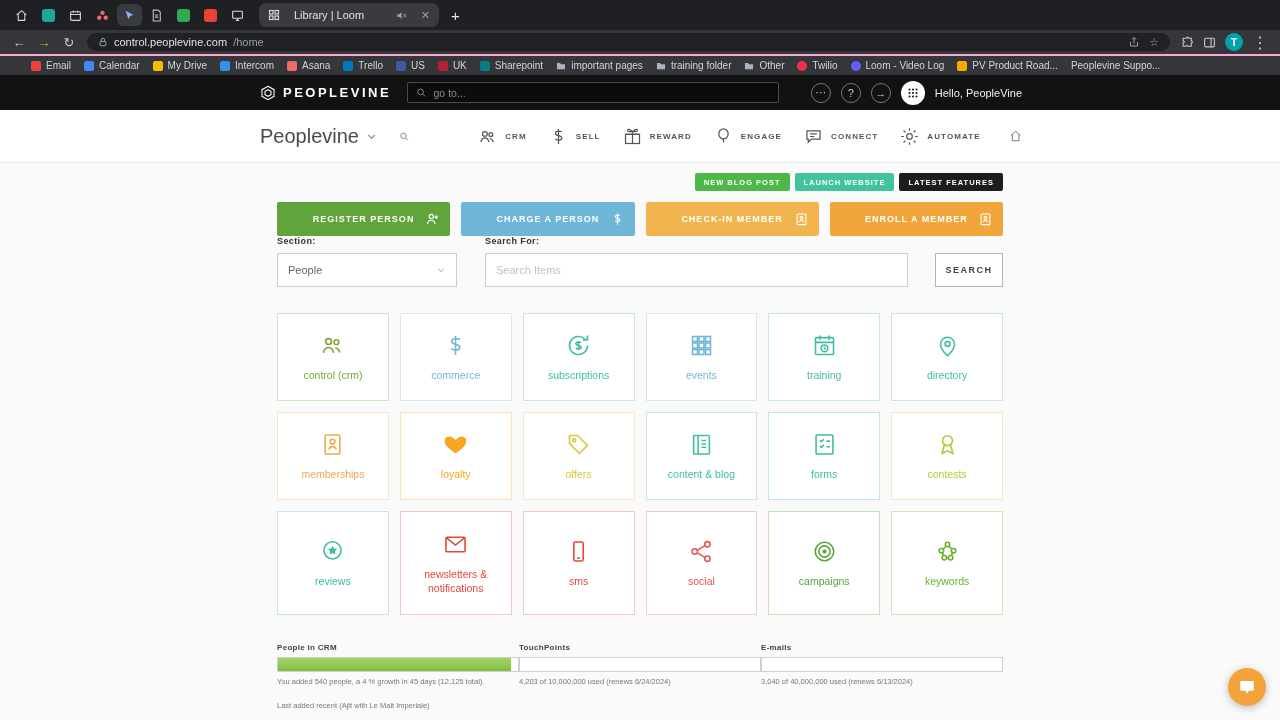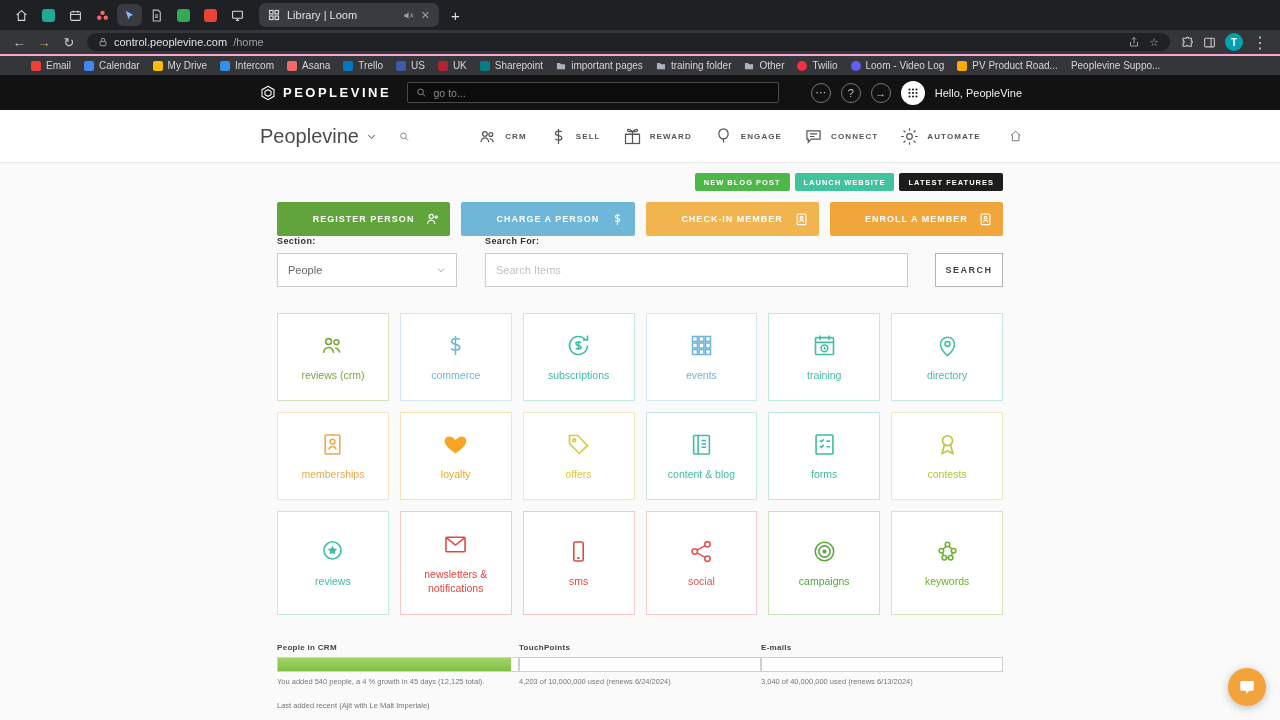--- a/index.html
+++ b/index.html
@@ -5,21 +5,21 @@
   *{box-sizing:border-box;margin:0;padding:0;}
   html,body{width:1280px;height:720px;}
   body{font-family:"Liberation Sans",sans-serif;background:#fff;overflow:hidden;}
   svg{display:block;}
 
   
   .tabstrip{height:30px;background:#1f2023;display:flex;align-items:center;padding:0 8px;}
   .pinned{width:25px;height:22px;display:flex;align-items:center;justify-content:center;border-radius:6px;margin:0 1px;flex:0 0 auto;}
   .pinned.hl{background:#3a3b40;}
   .fav{width:13px;height:13px;border-radius:3px;}
-  .tab-active{height:24px;background:#3a3b40;border-radius:7px;display:flex;align-items:center;gap:7px;padding:0 9px;margin-left:8px;color:#dfe1e5;font-size:11px;width:180px;}
+  .tab-active{height:24px;background:#3a3b40;border-radius:7px;display:flex;align-items:center;gap:14px;padding:0 9px;margin-left:8px;color:#dfe1e5;font-size:11px;width:180px;}
   .tab-title{flex:1;white-space:nowrap;overflow:hidden;}
   .tab-ic{color:#9aa0a6;}
   .newtab{color:#dfe1e5;font-size:15px;margin-left:12px;}
 
   .addressbar{height:24px;background:#35363a;display:flex;align-items:center;gap:11px;padding:0 12px;color:#c6c8cc;}
   .nav-arrow{font-size:13px;width:14px;text-align:center;}
   .urlpill{flex:1;height:18px;background:#202124;border-radius:9px;display:flex;align-items:center;gap:6px;padding:0 11px;font-size:11px;color:#dfe1e5;}
   .url-path{color:#9aa0a6;}
   .pill-sp{margin-left:auto;display:flex;gap:9px;align-items:center;color:#9aa0a6;}
   .chrome-right{display:flex;align-items:center;gap:9px;color:#c6c8cc;}
@@ -424,21 +424,21 @@
       <div class="searchbtn">SEARCH</div>
     </div>
 
     <div class="tiles">
       <div class="tile t-olive">
         <svg width="27" height="27" viewBox="0 0 24 24" fill="none" stroke="currentColor" stroke-width="1.4">
             <circle cx="8.5" cy="8.5" r="2.6"></circle>
             <circle cx="15.5" cy="9" r="2.1"></circle>
             <path d="M4 18.5c.5-3.2 2.2-4.8 4.5-4.8s4 1.6 4.5 4.8M14.3 14.2c2 .2 3.5 1.5 4.1 4"></path>
           </svg>
-        <div class="tlabel">reviews (crm)</div>
+        <div class="tlabel">control (crm)</div>
       </div>
       <div class="tile t-blue">
         <svg width="27" height="27" viewBox="0 0 24 24" fill="none" stroke="currentColor" stroke-width="1.4">
             <path d="M12 3.5v17M15.8 6.8c-1.3-1.4-7.3-1.9-7.3 1.7 0 3.3 7.3 1.7 7.3 5.2 0 3.1-6 2.8-7.6.9"></path>
           </svg>
         <div class="tlabel">commerce</div>
       </div>
       <div class="tile t-teal">
         <svg width="27" height="27" viewBox="0 0 24 24" fill="none" stroke="currentColor" stroke-width="1.4">
             <path d="M20 12a8 8 0 1 1-2.3-5.6M20 3v4h-4"></path>

